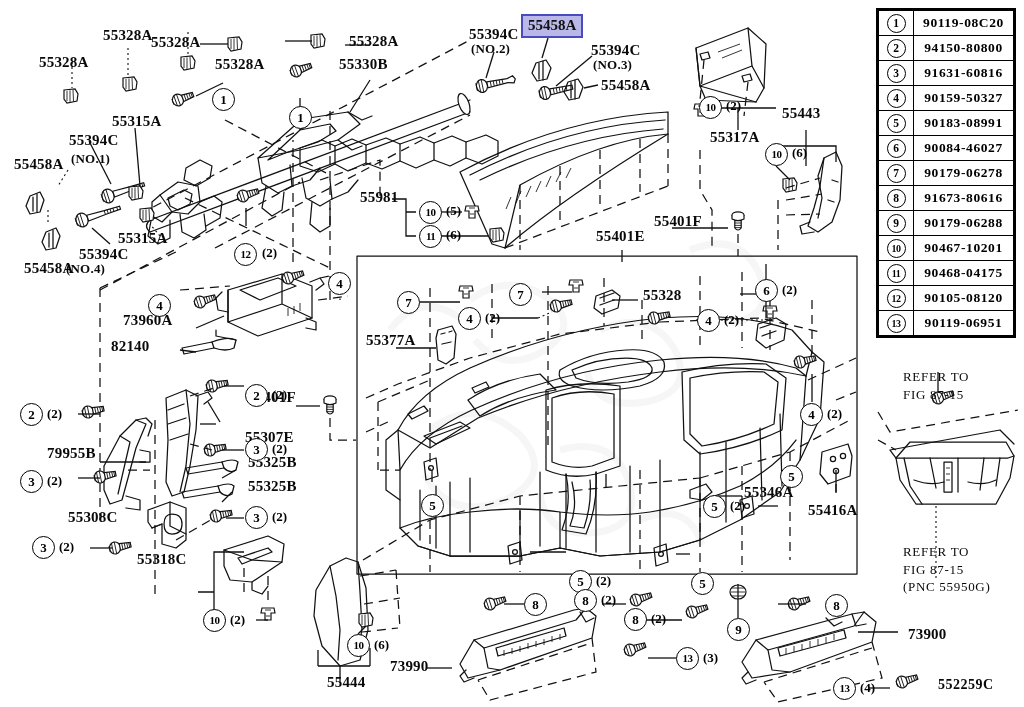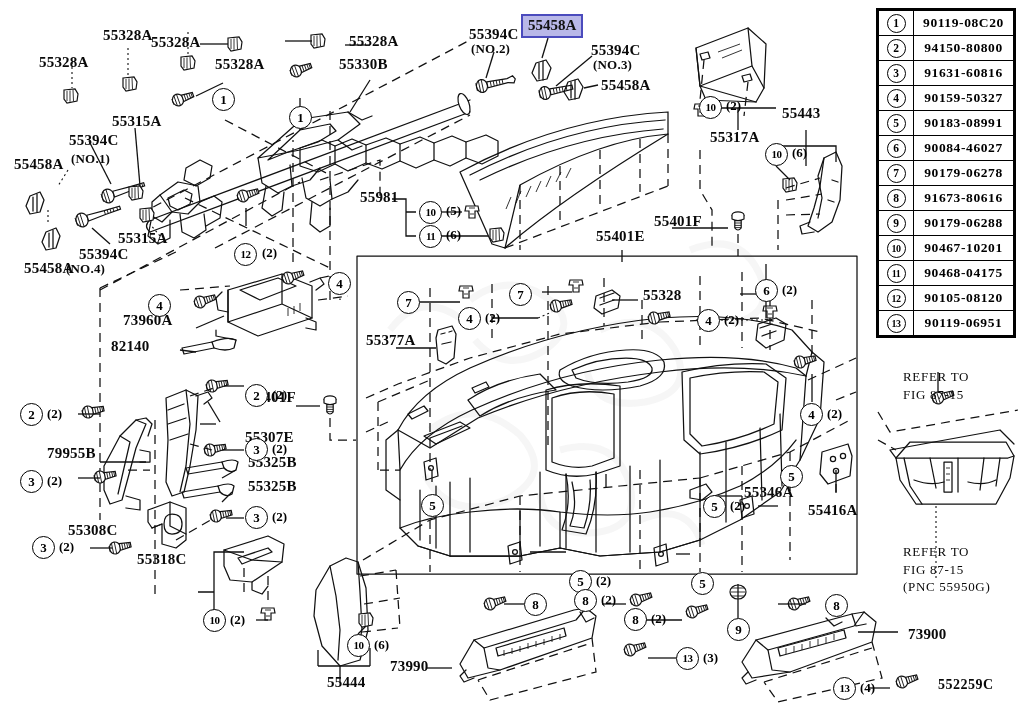--- a/index.html
+++ b/index.html
@@ -708,21 +708,21 @@
   <div class="lbl" style="left:596px;top:229px;">55401E</div>
   <div class="lbl" style="left:123px;top:313px;">73960A</div>
   <div class="lbl" style="left:111px;top:339px;">82140</div>
   <div class="lbl" style="left:366px;top:333px;">55377A</div>
   <div class="lbl" style="left:643px;top:288px;">55328</div>
   <div class="lbl" style="left:248px;top:390px;">55401F</div>
   <div class="lbl" style="left:213px;top:430px;margin-left:32px;">55307E</div>
   <div class="lbl" style="left:47px;top:446px;">79955B</div>
   <div class="lbl" style="left:248px;top:455px;">55325B</div>
   <div class="lbl" style="left:248px;top:479px;">55325B</div>
-  <div class="lbl" style="left:68px;top:510px;margin-top:13px;">55308C</div>
+  <div class="lbl" style="left:68px;top:510px;">55308C</div>
   <div class="lbl" style="left:137px;top:552px;">55318C</div>
   <div class="lbl" style="left:314px;top:675px;margin-left:13px;">55444</div>
   <div class="lbl" style="left:390px;top:659px;">73990</div>
   <div class="lbl" style="left:744px;top:485px;">55346A</div>
   <div class="lbl" style="left:808px;top:503px;">55416A</div>
   <div class="lbl" style="left:908px;top:627px;">73900</div>
 
   <div class="lbl refer" style="left:903px;top:368px;white-space:pre;">REFER TO
 FIG 87-15</div>
   <div class="lbl refer" style="left:903px;top:543px;white-space:pre;">REFER TO

